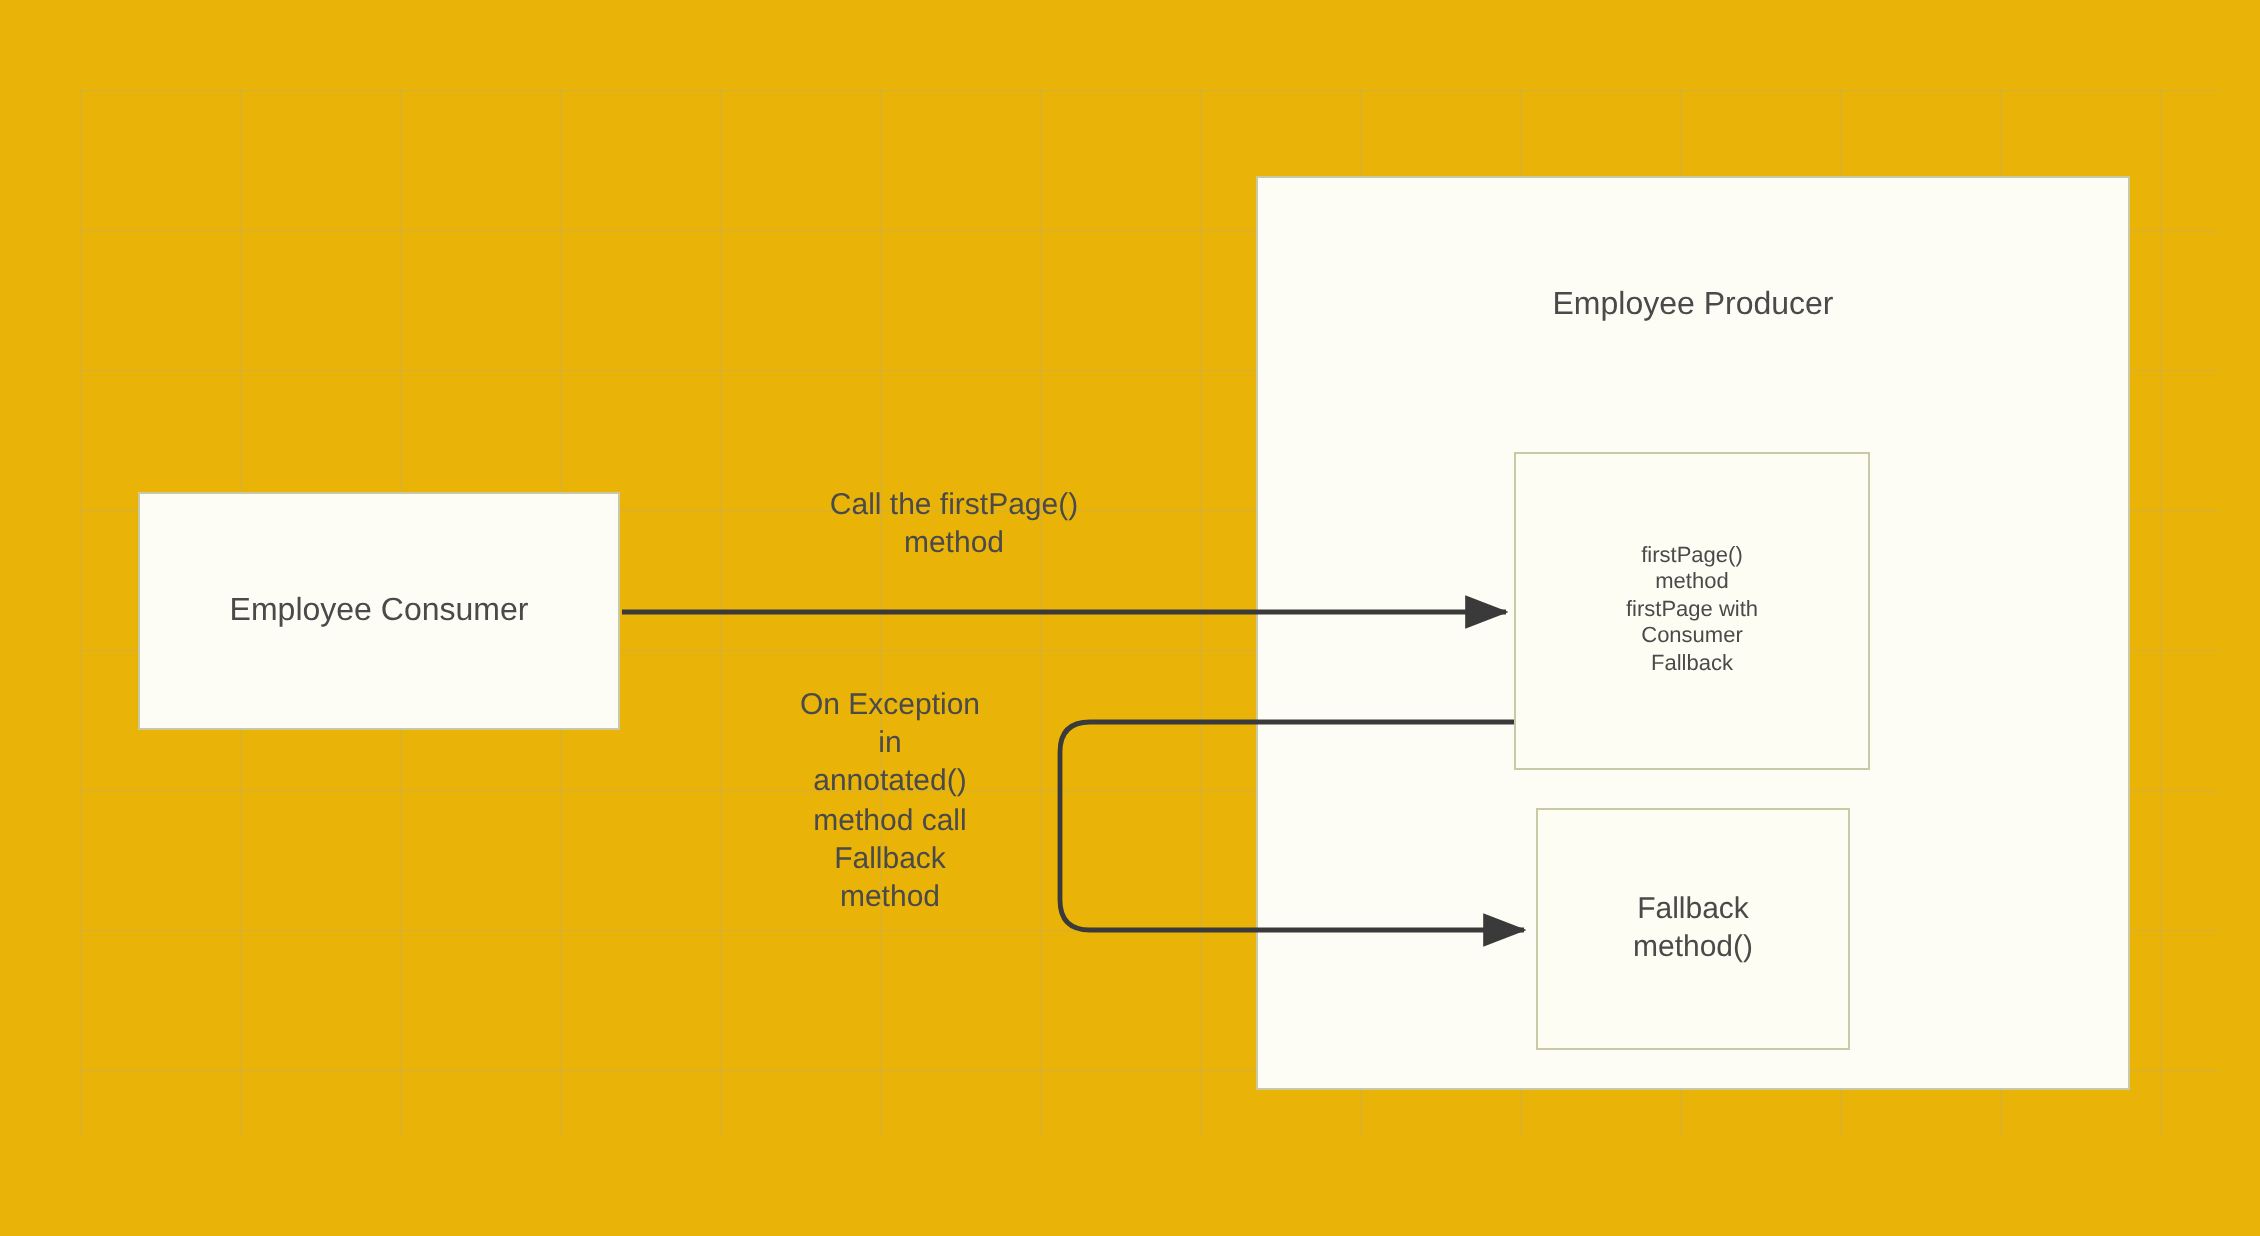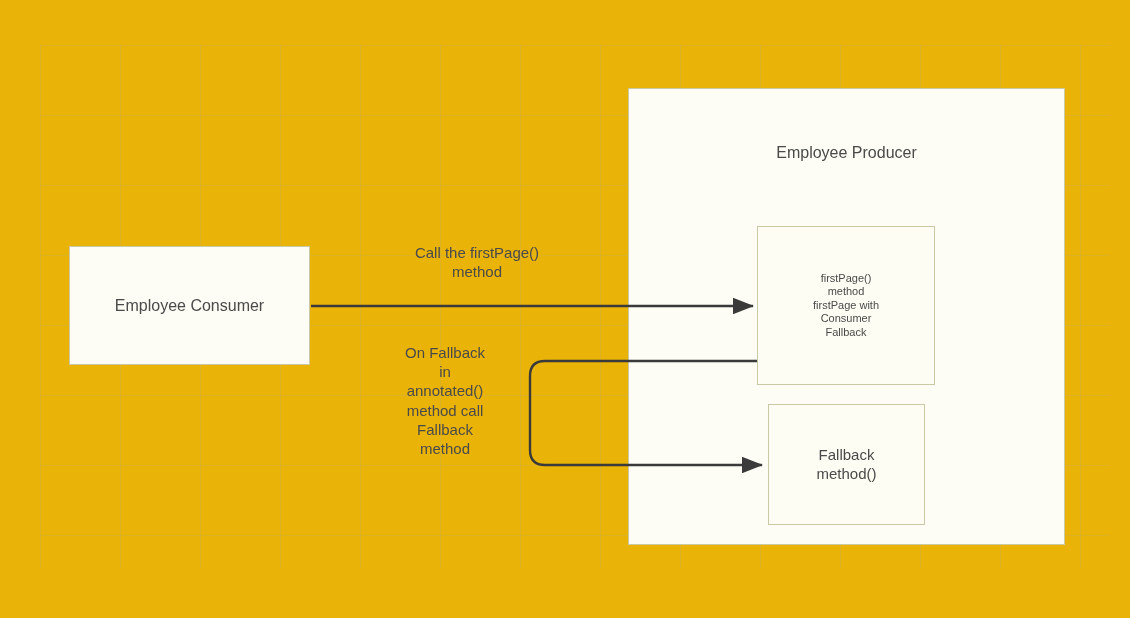--- a/index.html
+++ b/index.html
@@ -150,21 +150,21 @@
       <span>method()</span>
     </span>
   </div>
 
   <div class="edge-label" id="label-call">
     <span>Call the firstPage()</span><br>
     <span>method</span>
   </div>
 
   <div class="edge-label" id="label-exception">
-    <span>On Fallback</span><br>
+    <span>On Exception</span><br>
     <span>in</span><br>
     <span>annotated()</span><br>
     <span>method call</span><br>
     <span>Fallback</span><br>
     <span>method</span>
   </div>
 
   <svg class="connectors" viewBox="0 0 1130 618" xmlns="http://www.w3.org/2000/svg">
     <defs>
       <marker id="arrowhead" markerWidth="9" markerHeight="7" refX="8.5" refY="3.5" orient="auto" markerUnits="strokeWidth">

